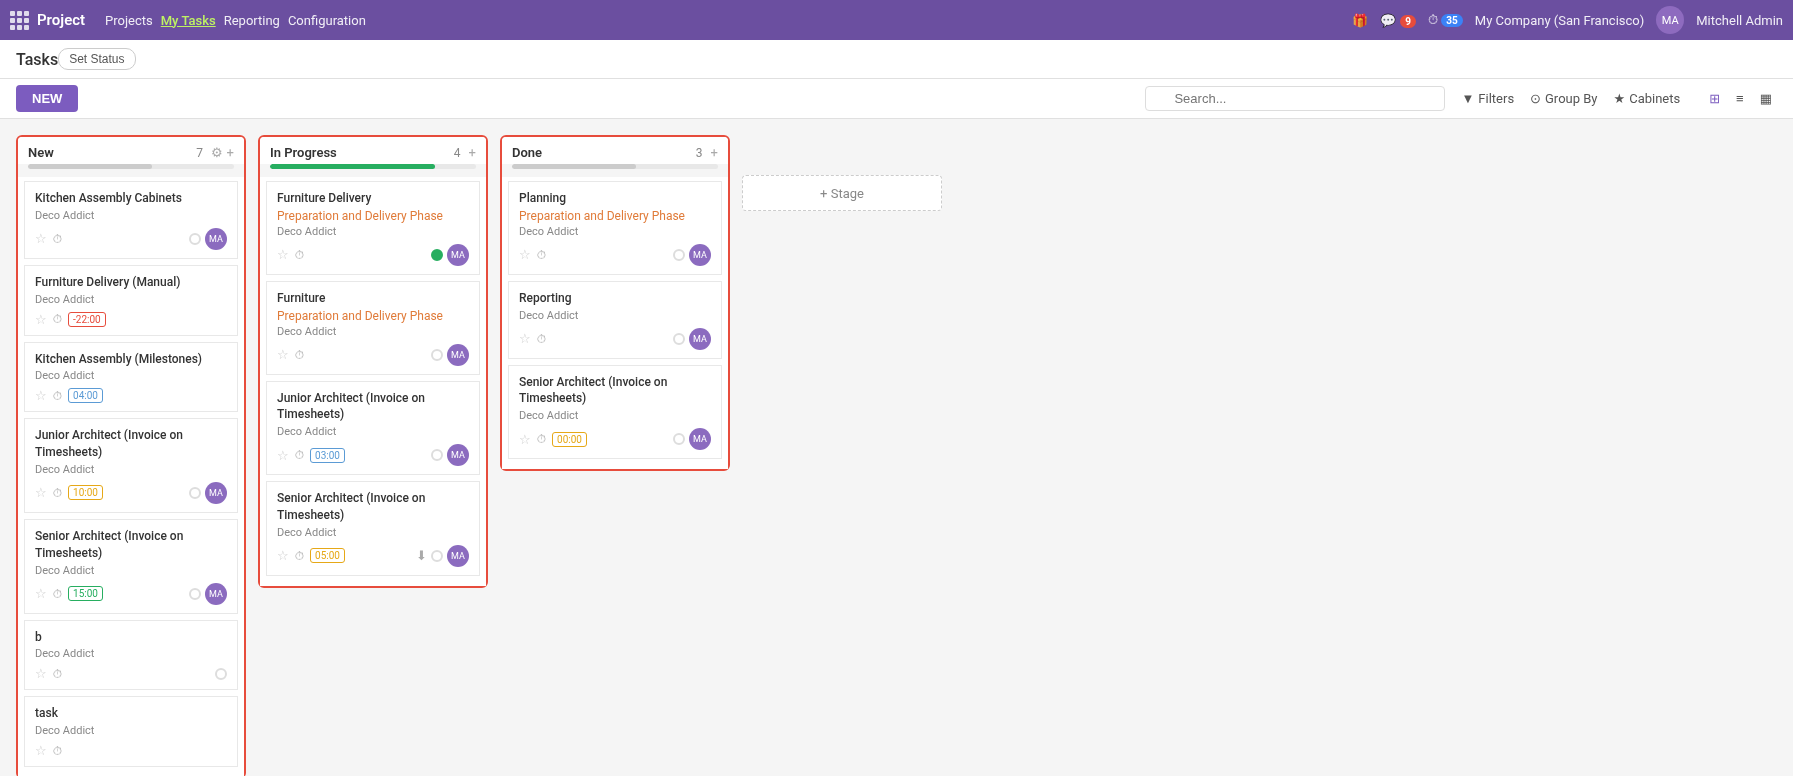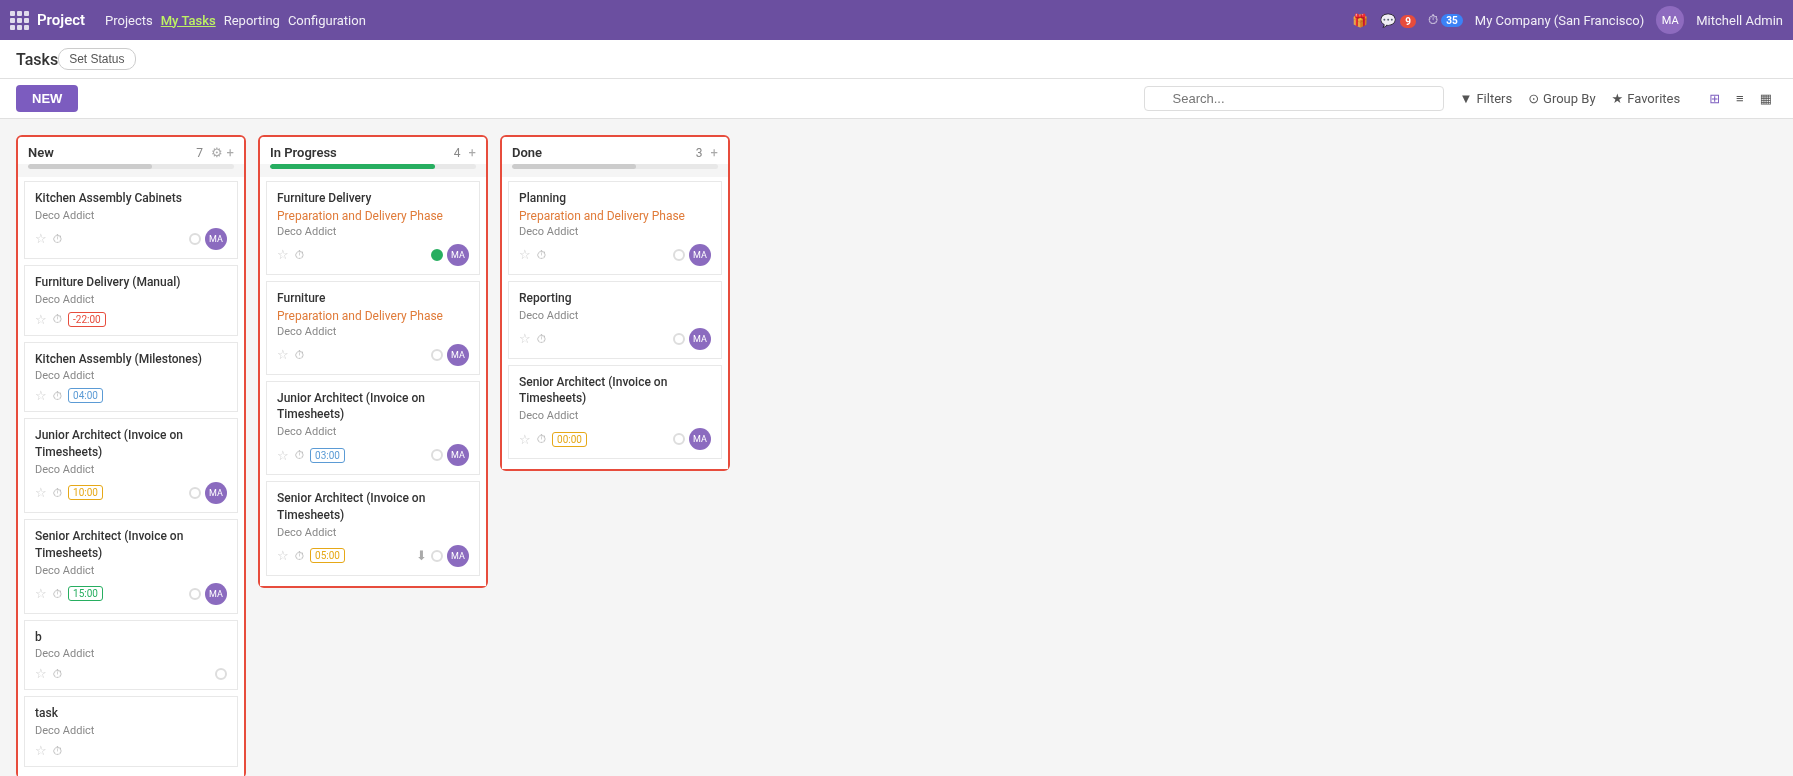--- a/index.html
+++ b/index.html
@@ -193,21 +193,21 @@
       <div class="toolbar-right-item">
         <span>▼</span>
         <span>Filters</span>
       </div>
       <div class="toolbar-right-item">
         <span>⊙</span>
         <span>Group By</span>
       </div>
       <div class="toolbar-right-item">
         <span>★</span>
-        <span>Favorites</span>
+        <span>Cabinets</span>
       </div>
     </div>
     <div class="view-icons">
       <span class="view-icon active">⊞</span>
       <span class="view-icon">≡</span>
       <span class="view-icon">▦</span>
     </div>
   </div>
 </div>
 
@@ -417,13 +417,14 @@
             <span class="clock-icon">⏱</span>
             <span class="time-badge yellow">00:00</span>
             <div class="task-footer-right">
               <span class="status-dot"></span>
               <div class="user-avatar">MA</div>
             </div>
           </div>
         </div>
       </div>
     </div>
+    <div class="add-stage-btn">+ Stage</div>
   </div>
 
 </body></html>

